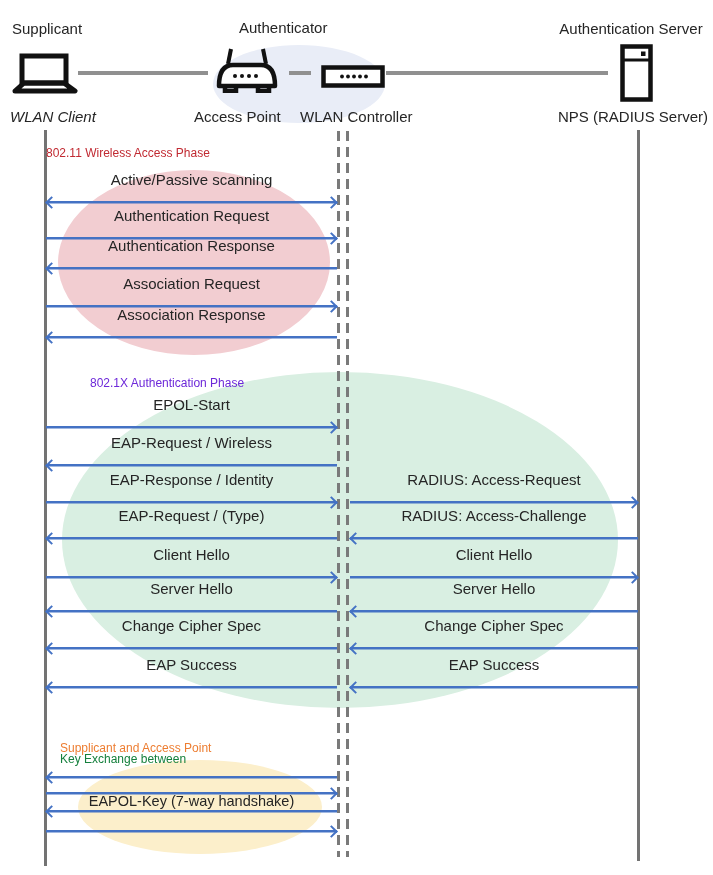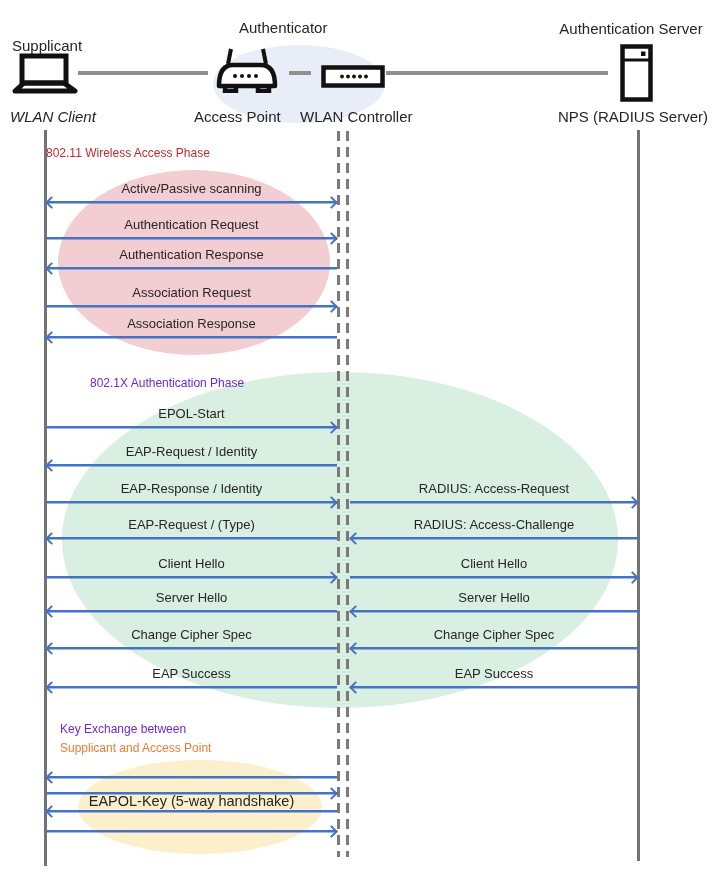--- a/index.html
+++ b/index.html
@@ -12,38 +12,38 @@
   .right{text-align:center;}
   .ellipse{position:absolute;border-radius:50%;}
   .lifeline{position:absolute;width:2.5px;background:#737373;}
   .dashline{position:absolute;width:3px;
             background:repeating-linear-gradient(180deg,#7a7a7a 0 10px,transparent 10px 16px);}
   .connector{position:absolute;height:3.5px;background:#909090;top:71px;}
   .phase-title{position:absolute;font-size:12px;white-space:nowrap;}
   .msg{position:absolute;height:0;}
   .seg-left{left:46px;width:291px;}
   .seg-right{left:350px;width:288px;}
-  .mlabel{position:absolute;bottom:6px;left:0;width:100%;text-align:center;
-          white-space:nowrap;font-size:13px;color:#252525;}
+  .mlabel{position:absolute;bottom:14px;left:0;width:100%;text-align:center;
+          white-space:nowrap;font-size:15px;color:#252525;}
   .mline{position:absolute;top:-4.5px;left:0;width:100%;height:9px;
          background:linear-gradient(#4472C4 0 0) center / 100% 2.5px no-repeat;}
   .mline.hr::after{content:"";position:absolute;right:1px;top:0;width:9px;height:9px;
          border-top:2.5px solid #4472C4;border-right:2.5px solid #4472C4;
          transform:rotate(45deg);box-sizing:border-box;}
   .mline.hl::before{content:"";position:absolute;left:1px;top:0;width:9px;height:9px;
          border-bottom:2.5px solid #4472C4;border-left:2.5px solid #4472C4;
          transform:rotate(45deg);box-sizing:border-box;}
   svg{display:block;}
 </style>
 </head>
 <body>
 
 <div id="canvas">
 
-  <div class="abs role" style="left:12px;top:20px;margin-top:17px;">Supplicant</div>
+  <div class="abs role" style="left:12px;top:20px;">Supplicant</div>
   <div class="abs role center" style="left:239px;top:19px;width:140px;">Authenticator</div>
   <div class="abs role right" style="left:556px;top:20px;width:150px;">Authentication Server</div>
 
   <div class="ellipse" style="left:213px;top:45px;width:172px;height:78px;background:#E9EDF7;"></div>
 
   <div class="connector" style="left:78px;width:130px;"></div>
   <div class="connector" style="left:289px;width:22px;"></div>
   <div class="connector" style="left:386px;width:222px;"></div>
 
   <div class="abs" style="left:12px;top:53px;">
@@ -95,21 +95,21 @@
   <div class="ellipse" style="left:62px;top:372px;width:556px;height:336px;background:#D9EFE2;"></div>
   <div class="ellipse" style="left:78px;top:760px;width:244px;height:94px;background:#FCEFCB;"></div>
 
   <div class="lifeline" style="left:44px;top:130px;height:736px;"></div>
   <div class="dashline" style="left:337px;top:131px;height:726px;"></div>
   <div class="dashline" style="left:346px;top:131px;height:726px;"></div>
   <div class="lifeline" style="left:637px;top:130px;height:731px;"></div>
 
   <div class="phase-title" style="left:46px;top:146px;width:291px;color:#C12A32;">802.11 Wireless Access Phase</div>
   <div class="phase-title" style="left:90px;top:376px;width:260px;color:#6d28d9;">802.1X Authentication Phase</div>
-  <div class="phase-title" style="left:60px;top:722px;width:278px;color:#6d28d9;">Key Exchange between</div>
+  <div class="phase-title" style="left:60px;top:752px;width:278px;color:#15803d;">Key Exchange between</div>
   <div class="phase-title" style="left:60px;top:741px;width:278px;color:#ED7D31;">Supplicant and Access Point</div>
 
   <div class="msg seg-left" style="top:202px;">
     <div class="mlabel">Active/Passive scanning</div>
     <div class="mline hl hr"></div>
   </div>
   <div class="msg seg-left" style="top:238px;">
     <div class="mlabel">Authentication Request</div>
     <div class="mline hr"></div>
   </div>
@@ -124,21 +124,21 @@
   <div class="msg seg-left" style="top:337px;">
     <div class="mlabel">Association Response</div>
     <div class="mline hl"></div>
   </div>
 
   <div class="msg seg-left" style="top:427px;">
     <div class="mlabel">EPOL-Start</div>
     <div class="mline hr"></div>
   </div>
   <div class="msg seg-left" style="top:465px;">
-    <div class="mlabel">EAP-Request / Identity</div>
+    <div class="mlabel">EAP-Request / Wireless</div>
     <div class="mline hl"></div>
   </div>
   <div class="msg seg-left" style="top:502px;">
     <div class="mlabel">EAP-Response / Identity</div>
     <div class="mline hr"></div>
   </div>
   <div class="msg seg-right" style="top:502px;">
     <div class="mlabel">RADIUS: Access-Request</div>
     <div class="mline hr"></div>
   </div>
@@ -183,20 +183,20 @@
     <div class="mline hl"></div>
   </div>
 
   <div class="msg seg-left" style="top:777px;">
     <div class="mline hl"></div>
   </div>
   <div class="msg seg-left" style="top:793px;">
     <div class="mline hr"></div>
   </div>
   <div class="msg seg-left" style="top:811px;">
-    <div class="mlabel" style="bottom:2px;font-size:14.5px;">EAPOL-Key (5-way handshake)</div>
+    <div class="mlabel" style="bottom:2px;font-size:14.5px;">EAPOL-Key (7-way handshake)</div>
     <div class="mline hl"></div>
   </div>
   <div class="msg seg-left" style="top:831px;">
     <div class="mline hr"></div>
   </div>
 
 </div>
 
 </body></html>

